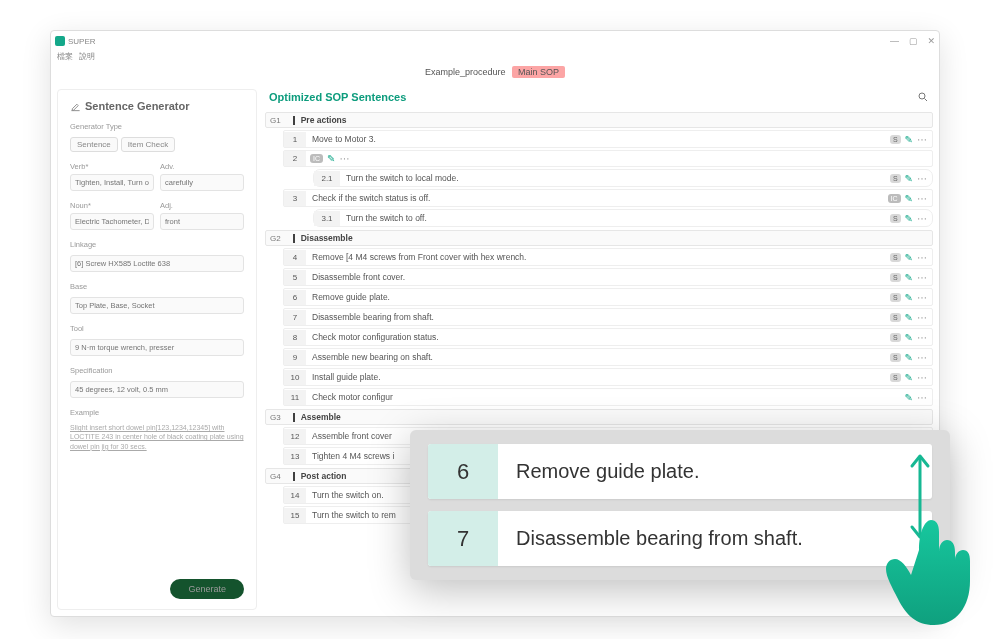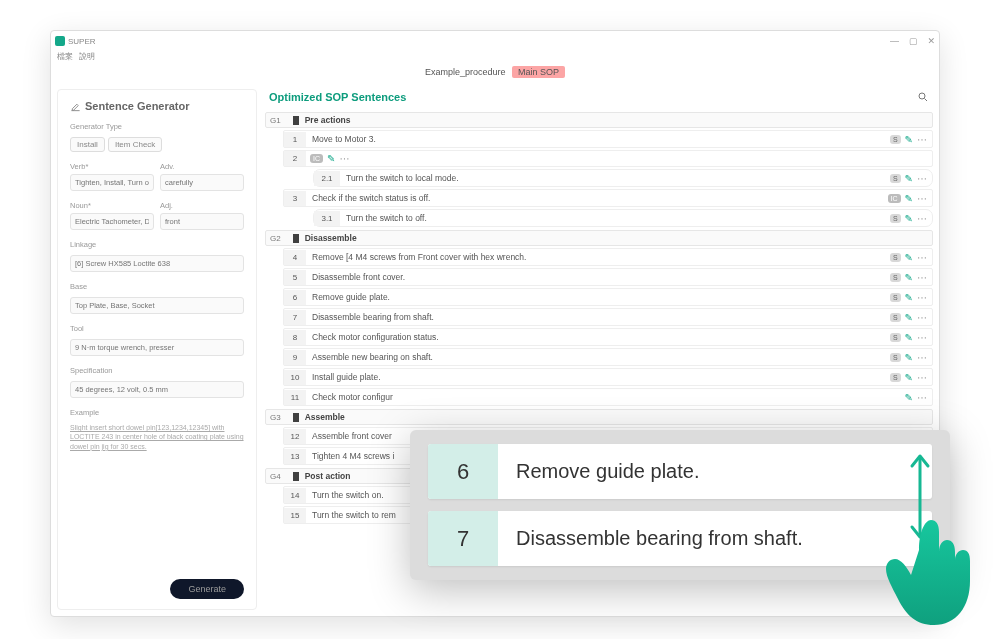--- a/index.html
+++ b/index.html
@@ -32,35 +32,35 @@
   .seg { display: flex; gap: 3px; }
   .seg .btn { font-size: 8px; padding: 2px 6px; border: 1px solid #ddd; border-radius: 3px; color:#888; background:#fafafa; }
   .field { width: 100%; font-size: 7.5px; padding: 3px 4px; border: 1px solid #e3e3e3; border-radius: 3px; color:#aaa; background:#fafafa; }
   .row2 { display: flex; gap: 6px; }
   .row2 > div { flex: 1; }
   .example { font-size: 7px; color: #aaa; line-height: 1.35; }
   .example u { text-decoration: underline; }
   .gen-btn {
     margin-top: auto; align-self: flex-end;
     font-size: 9px; padding: 5px 18px; border-radius: 14px;
-    background: #0f172a; color: #9a9a9a; border: none;
+    background: #14532d; color: #9a9a9a; border: none;
   }
 
   
   .panel-right { flex: 1; display: flex; flex-direction: column; min-width: 0; }
   .rhdr { display: flex; align-items: center; padding: 2px 4px 6px; }
   .rhdr h3 { font-size: 11px; font-weight: 700; color: #0d9c7d; }
   .rhdr .search { margin-left: auto; color: #888; }
 
   .list { flex: 1; overflow: hidden; font-size: 8.5px; color: #555; }
   .ghdr {
     display: flex; align-items: center; gap: 6px; border: 1px solid #e6e6e6;
     background: #fafafa; padding: 2px 4px; margin: 3px 0 2px; border-radius: 2px;
   }
-  .ghdr .gcode { font-size: 8px; color: #777; min-width: 18px; border-right:6px solid #404040; padding-right:12px;}
+  .ghdr .gcode { font-size: 8px; color: #777; min-width: 18px; border-right:2px solid #404040; padding-right:12px;}
   .ghdr .gtitle { font-weight: 600; font-size: 8.5px; color:#444;}
 
   .srow {
     display: flex; align-items: center; gap: 0; border: 1px solid #eee;
     margin: 2px 0 2px 18px; border-radius: 2px; background:#fff;
   }
   .srow.sub { margin-left: 48px; border-radius: 7px; }
   .srow .num { width: 22px; min-width:22px; text-align: center; font-size: 8px; background:#f3f3f3; padding:3px 0;}
   .srow.sub .num { width: 26px; }
   .srow .txt { flex: 1; font-size: 8.5px; padding: 3px 6px; color:#555;}
@@ -121,21 +121,21 @@
       <h2>
         <svg width="11" height="11" viewBox="0 0 24 24" fill="none" stroke="#888" stroke-width="2">
             <path d="M3 21h18"></path>
             <path d="M5 17l10-10 3 3-10 10H5v-3z"></path>
           </svg>
         <span>Sentence Generator</span>
       </h2>
 
       <div class="lbl">Generator Type</div>
       <div class="seg">
-        <div class="btn">Install</div>
+        <div class="btn">Sentence</div>
         <div class="btn">Item Check</div>
       </div>
 
       <div class="row2">
         <div>
           <div class="lbl">Verb*</div>
           <input class="field" placeholder="Tighten, Install, Turn on" style="">
         </div>
         <div>
           <div class="lbl">Adv.</div>

